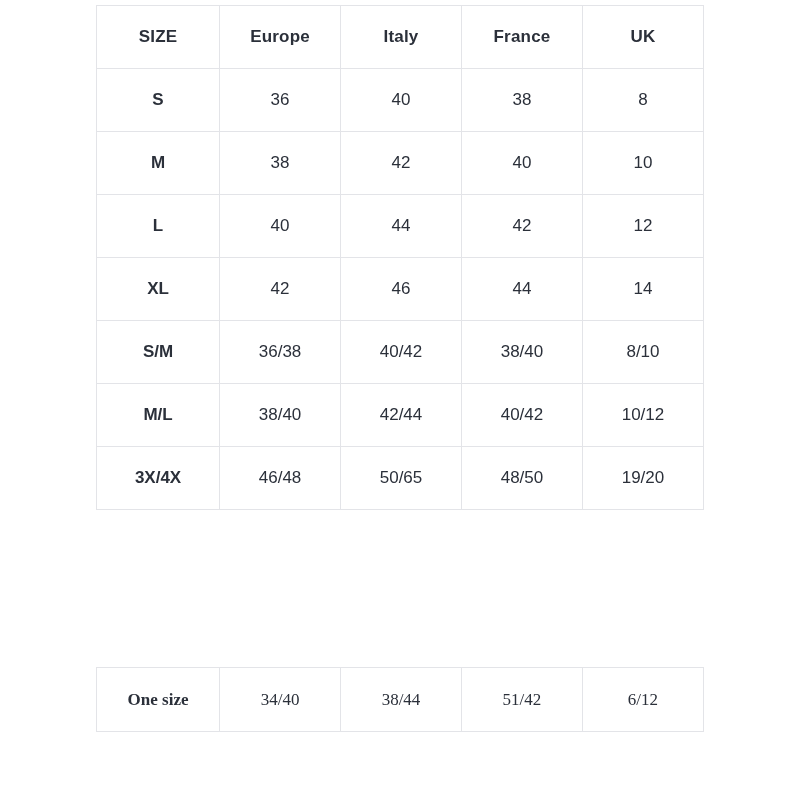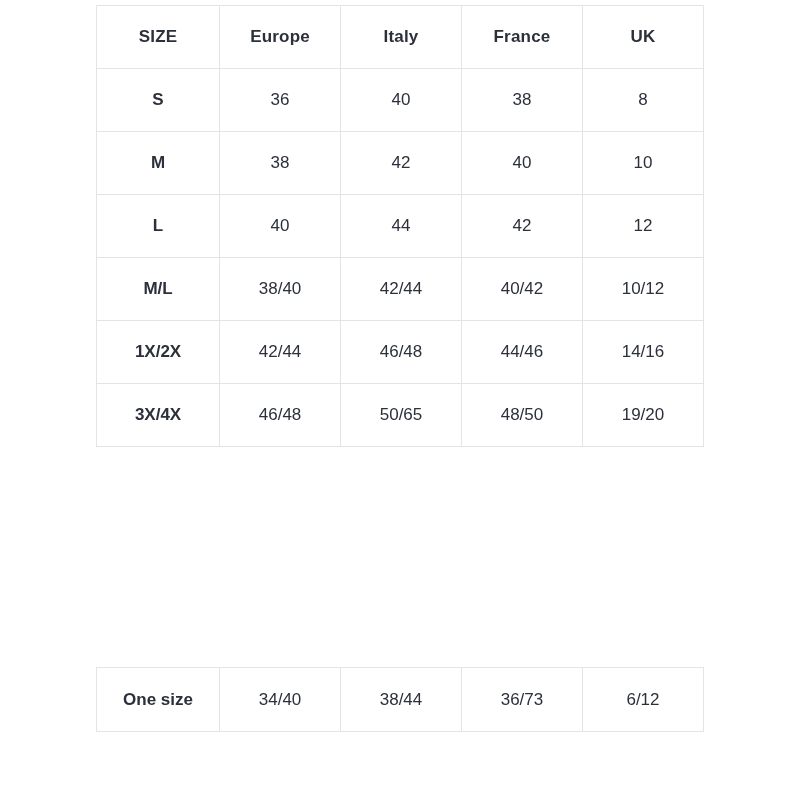--- a/index.html
+++ b/index.html
@@ -54,20 +54,21 @@
   table.size-table thead th {
     font-weight: 700;
     font-size: 17px;
     letter-spacing: 0.2px;
   }
   table.size-table tbody td.label {
     font-weight: 700;
   }
   .secondary table.size-table td {
     height: 63px;
+    font-family: Liberation Serif, serif;
   }
   .secondary table.size-table td.label {
     font-weight: 700;
   }
 </style>
 </head>
 <body>
 
 <div class="page">
 
@@ -105,32 +106,39 @@
           <td>10</td>
         </tr>
         <tr>
           <td class="label">L</td>
           <td>40</td>
           <td>44</td>
           <td>42</td>
           <td>12</td>
         </tr>
         <tr>
+          <td class="label">XL</td>
+          <td>42</td>
+          <td>46</td>
+          <td>44</td>
+          <td>14</td>
+        </tr>
+        <tr>
+          <td class="label">S/M</td>
+          <td>36/38</td>
+          <td>40/42</td>
+          <td>38/40</td>
+          <td>8/10</td>
+        </tr>
+        <tr>
           <td class="label">M/L</td>
           <td>38/40</td>
           <td>42/44</td>
           <td>40/42</td>
           <td>10/12</td>
-        </tr>
-        <tr>
-          <td class="label">1X/2X</td>
-          <td>42/44</td>
-          <td>46/48</td>
-          <td>44/46</td>
-          <td>14/16</td>
         </tr>
         <tr>
           <td class="label">3X/4X</td>
           <td>46/48</td>
           <td>50/65</td>
           <td>48/50</td>
           <td>19/20</td>
         </tr>
       </tbody>
     </table>
@@ -143,20 +151,20 @@
           <col class="c1">
           <col class="c2">
           <col class="c3">
           <col class="c4">
       </colgroup>
       <tbody>
         <tr>
           <td class="label">One size</td>
           <td>34/40</td>
           <td>38/44</td>
-          <td>36/73</td>
+          <td>51/42</td>
           <td>6/12</td>
         </tr>
       </tbody>
     </table>
   </div>
 
 </div>
 
 </body></html>

